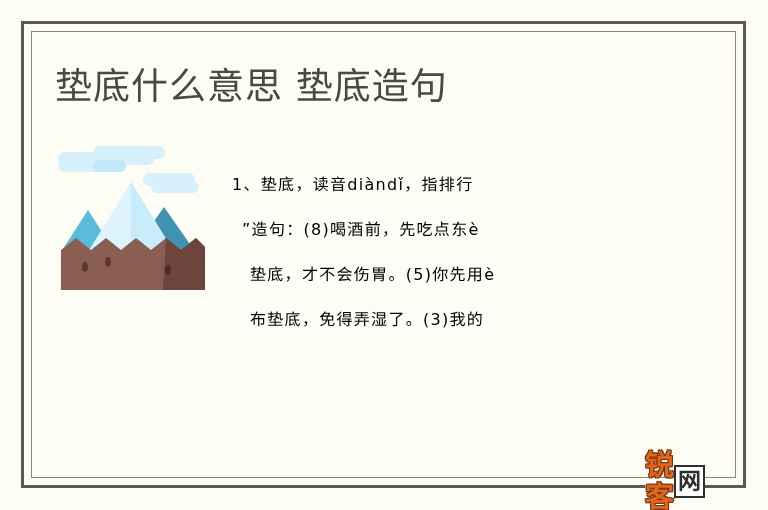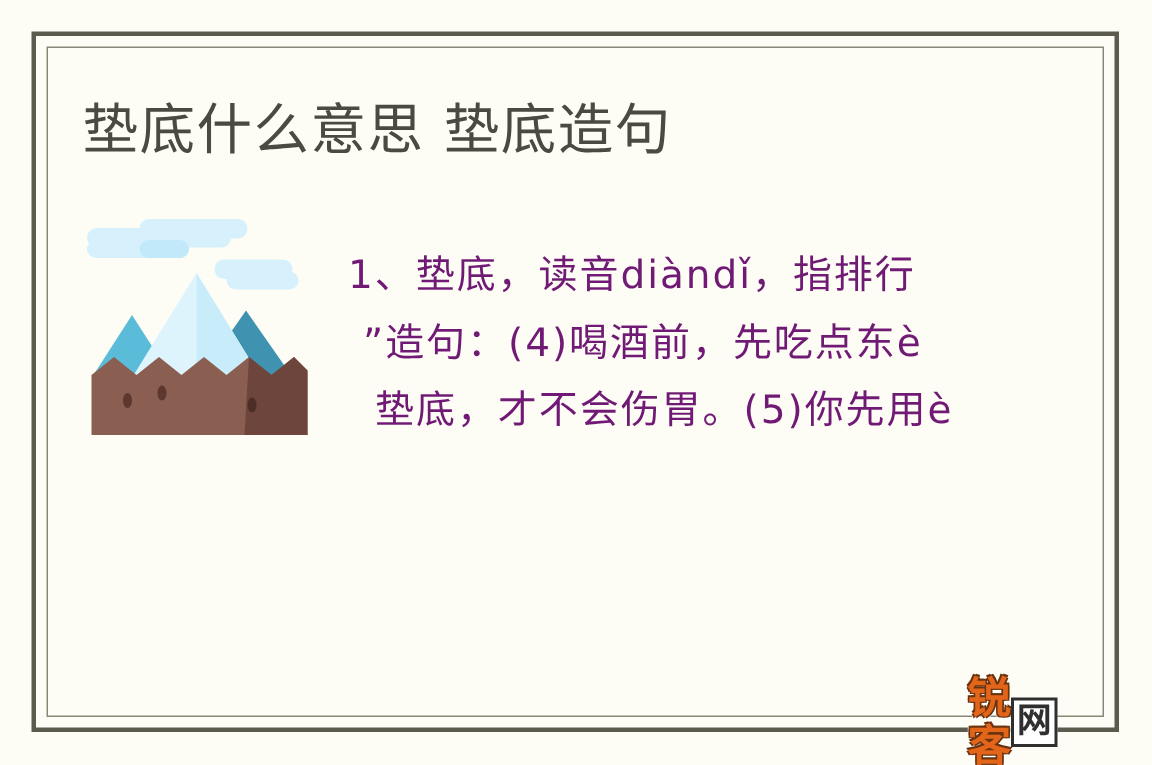--- a/index.html
+++ b/index.html
@@ -75,24 +75,24 @@
 
   
   .article-body {
     position: absolute;
     left: 232px;
     top: 162px;
     width: 452px;
   }
   .article-line {
     font-family: "DejaVu Sans", "Liberation Sans", sans-serif;
-    font-size: 26px;
+    font-size: 16px;
     line-height: 45px;
     height: 45px;
-    color: #701a75;
+    color: #000000;
     letter-spacing: 1.3px;
     white-space: nowrap;
     overflow: hidden;
   }
   .article-line.indent-1 { padding-left: 36px; }
   .article-line.indent-2 { padding-left: 18px; }
   .article-line.indent-3 { padding-left: 10px; }
 
   
   .watermark {
@@ -164,22 +164,23 @@
       <path d="M111,96 L126,108 L141,96 L150,105 L150,148 L108,148 Z" fill="#6d453c"></path>
 
       <ellipse cx="30" cy="125" rx="3" ry="5" fill="#5c382f"></ellipse>
       <ellipse cx="53" cy="120" rx="3" ry="5" fill="#5c382f"></ellipse>
       <ellipse cx="113" cy="128" rx="3" ry="5" fill="#4d2e27"></ellipse>
     </svg>
   </div>
 
   <div class="article-body">
     <div class="article-line">1、垫底，读音diàndǐ，指排行</div>
-    <div class="article-line indent-3">”造句：(4)喝酒前，先吃点东è</div>
+    <div class="article-line indent-3">”造句：(8)喝酒前，先吃点东è</div>
     <div class="article-line indent-2">垫底，才不会伤胃。(5)你先用è</div>
+    <div class="article-line indent-2">布垫底，免得弄湿了。(3)我的</div>
   </div>
 
   <div class="watermark">
     <span class="wm-text">锐客</span>
     <span class="wm-box">网</span>
   </div>
 
 </div>
 
 </body></html>

